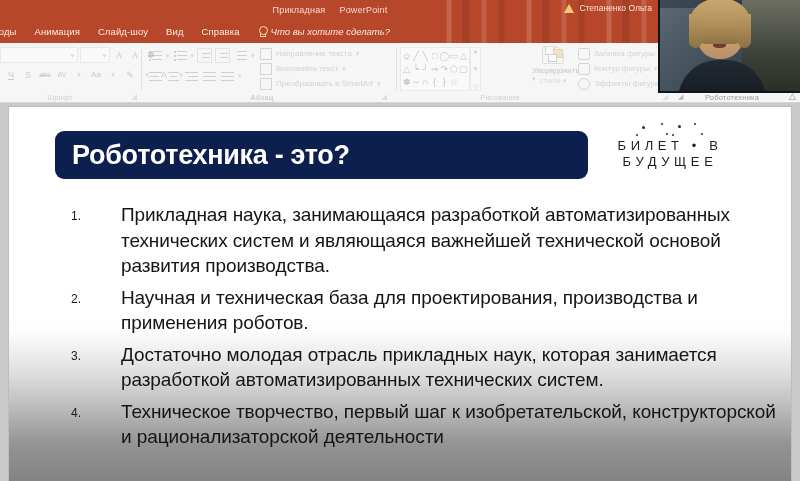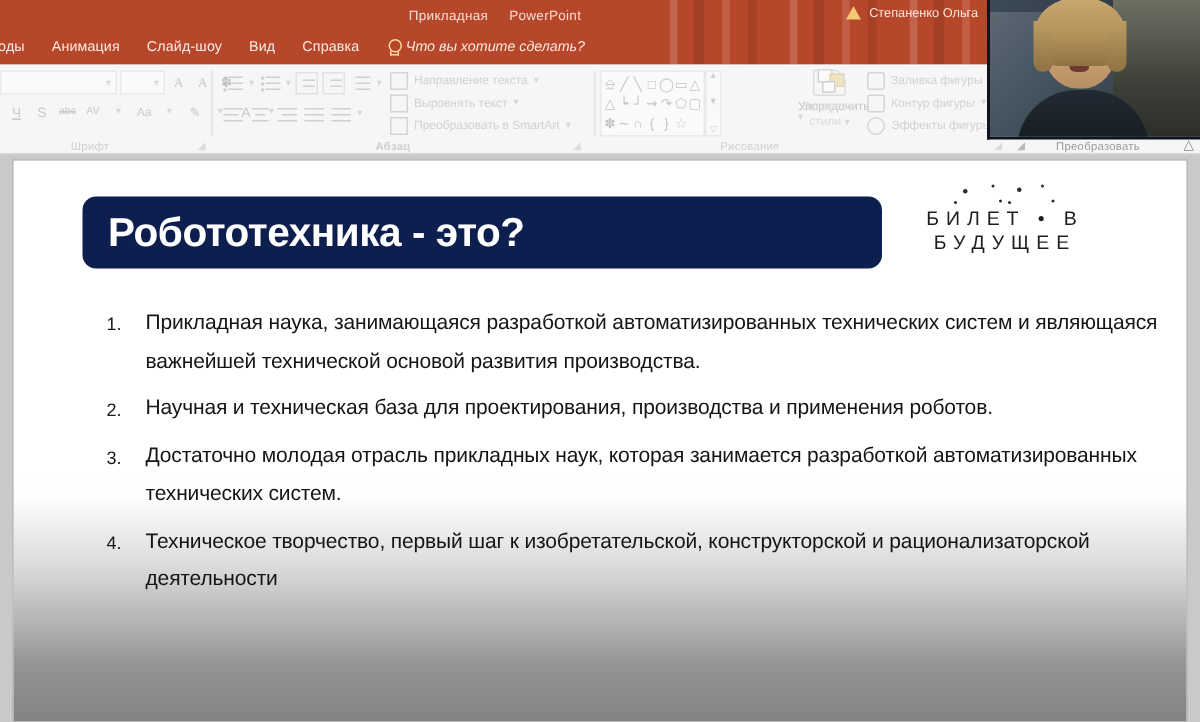--- a/index.html
+++ b/index.html
@@ -216,22 +216,23 @@
 
   .bullets {
     position: absolute; left: 62px; top: 95px; right: 12px;
   }
   .bullet { display: flex; margin-bottom: 6px; }
   .bnum {
     width: 26px; flex: 0 0 26px; font-size: 12px; color: #1a1a1a;
     padding-top: 7px; text-align: left;
   }
   .btext {
-    font-size: 14px; color: #151515; line-height: 25.5px;
+    font-size: 19px; color: #151515; line-height: 25.5px;
     letter-spacing: -.1px;
+    margin-left: 24px;
   }
 
   
   .webcam {
     position: absolute; right: 0; top: 0; width: 142px; height: 93px;
     border-left: 2px solid #10151c; border-bottom: 2px solid #10151c;
     overflow: hidden;
     background: linear-gradient(135deg, #5d6a74 0%, #42505c 45%, #2b343d 100%);
   }
   .wc-wall {
@@ -509,21 +510,21 @@
         <div class="edit-item">
           <span class="cursor-ic">
             <svg width="9" height="11" viewBox="0 0 9 11" aria-hidden="true">
               <path d="M1 1 L1 9 L3 7 L4.5 10 L6 9.4 L4.6 6.6 L7.5 6.4 Z" fill="none" stroke="#6f6f6f" stroke-width="1"></path>
             </svg>
           </span>
           <span>Выделить</span>
           <span class="chev">▾</span>
         </div>
       </div>
-      <div class="grp-label" style="left:0;width:112px;">Преобразовать</div>
+      <div class="grp-label" style="left:0;width:112px;">Робототехника</div>
       <div class="collapse-caret">△</div>
       <div class="dlg-launch" style="left:2px;">◢</div>
     </div>
   </div>
 
   <div class="slide-wrap">
     <div class="slide">
 
       <div class="slide-title">
         <span>Робототехника - это?</span>

